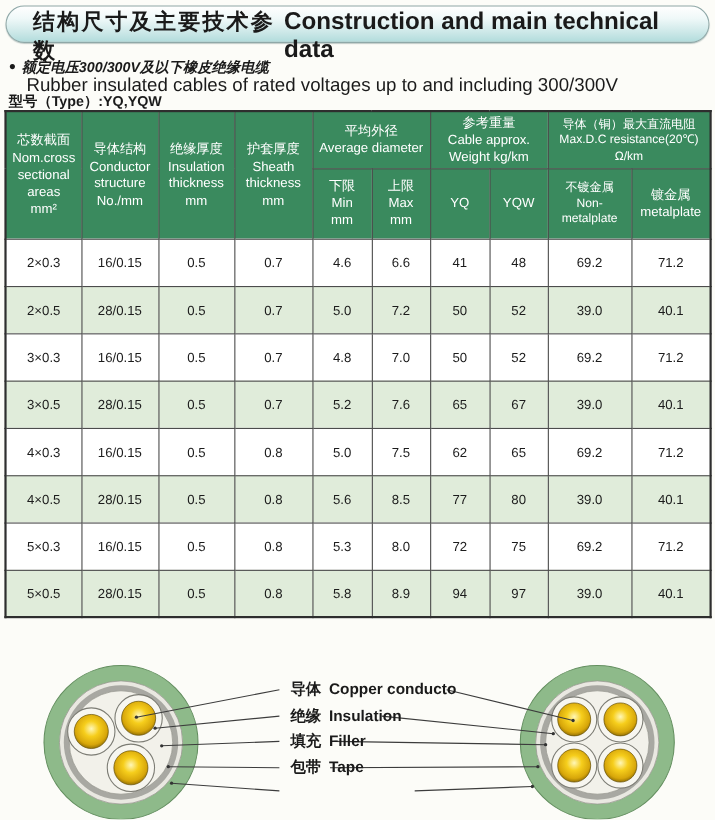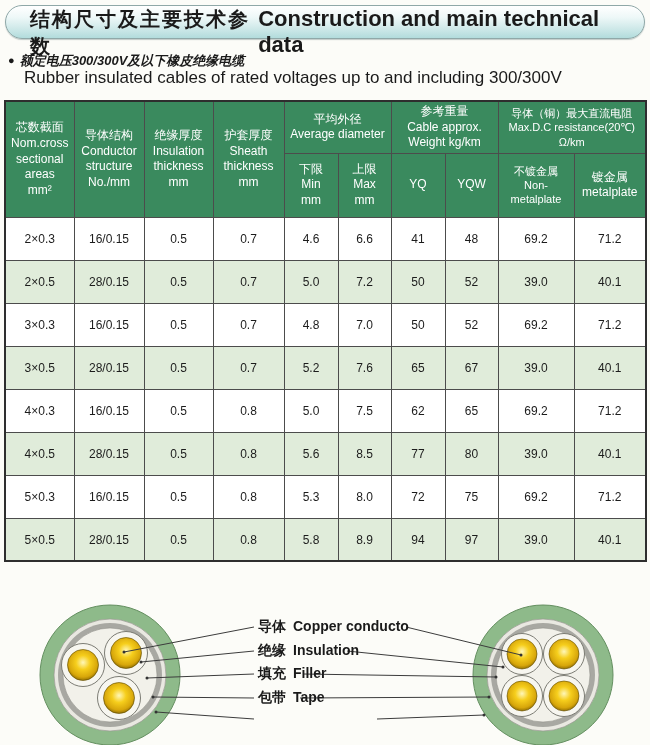--- a/index.html
+++ b/index.html
@@ -45,36 +45,37 @@
   }
   table.spec thead tr.group-row th { height: 37px; }
   table.spec thead tr.sub-row th { height: 64px; }
   table.spec th.small { font-size: 11px; }
   table.spec td { font-size: 12px; height: 43px; background: #ffffff; color: #1c1c1c; }
   table.spec tr.alt td { background: #e0ecda; }
 
   
   .diagram { position: absolute; top: 595px; left: 0; width: 650px; height: 150px; }
   .diagram svg { position: absolute; top: 0; left: 0; }
-  .cable-label { position: absolute; left: 258px; font-size: 14px; font-weight: bold; white-space: nowrap; }
+  .cable-label { position: absolute; left: 264px; font-size: 14px; font-weight: bold; white-space: nowrap; }
   .cable-label .zh { margin-right: 7px; }
 </style>
 </head>
 <body>
 
 <div class="pill">
   <span class="zh">结构尺寸及主要技术参数</span>
   <span class="en">Construction and main technical data</span>
 </div>
 
 <div class="bullet-line">
   <span class="bullet-dot">●</span><span>额定电压300/300V及以下橡皮绝缘电缆</span>
 </div>
 <div class="bullet-en">Rubber insulated cables of rated voltages up to and including 300/300V</div>
 <div class="type-row">
+  <span>型号（Type）:YQ,YQW</span>
 </div>
 
 <table class="spec">
   <colgroup>
     <col style="width:69px">
       <col style="width:70px">
       <col style="width:69px">
       <col style="width:71px">
     <col style="width:54px">
       <col style="width:53px">

